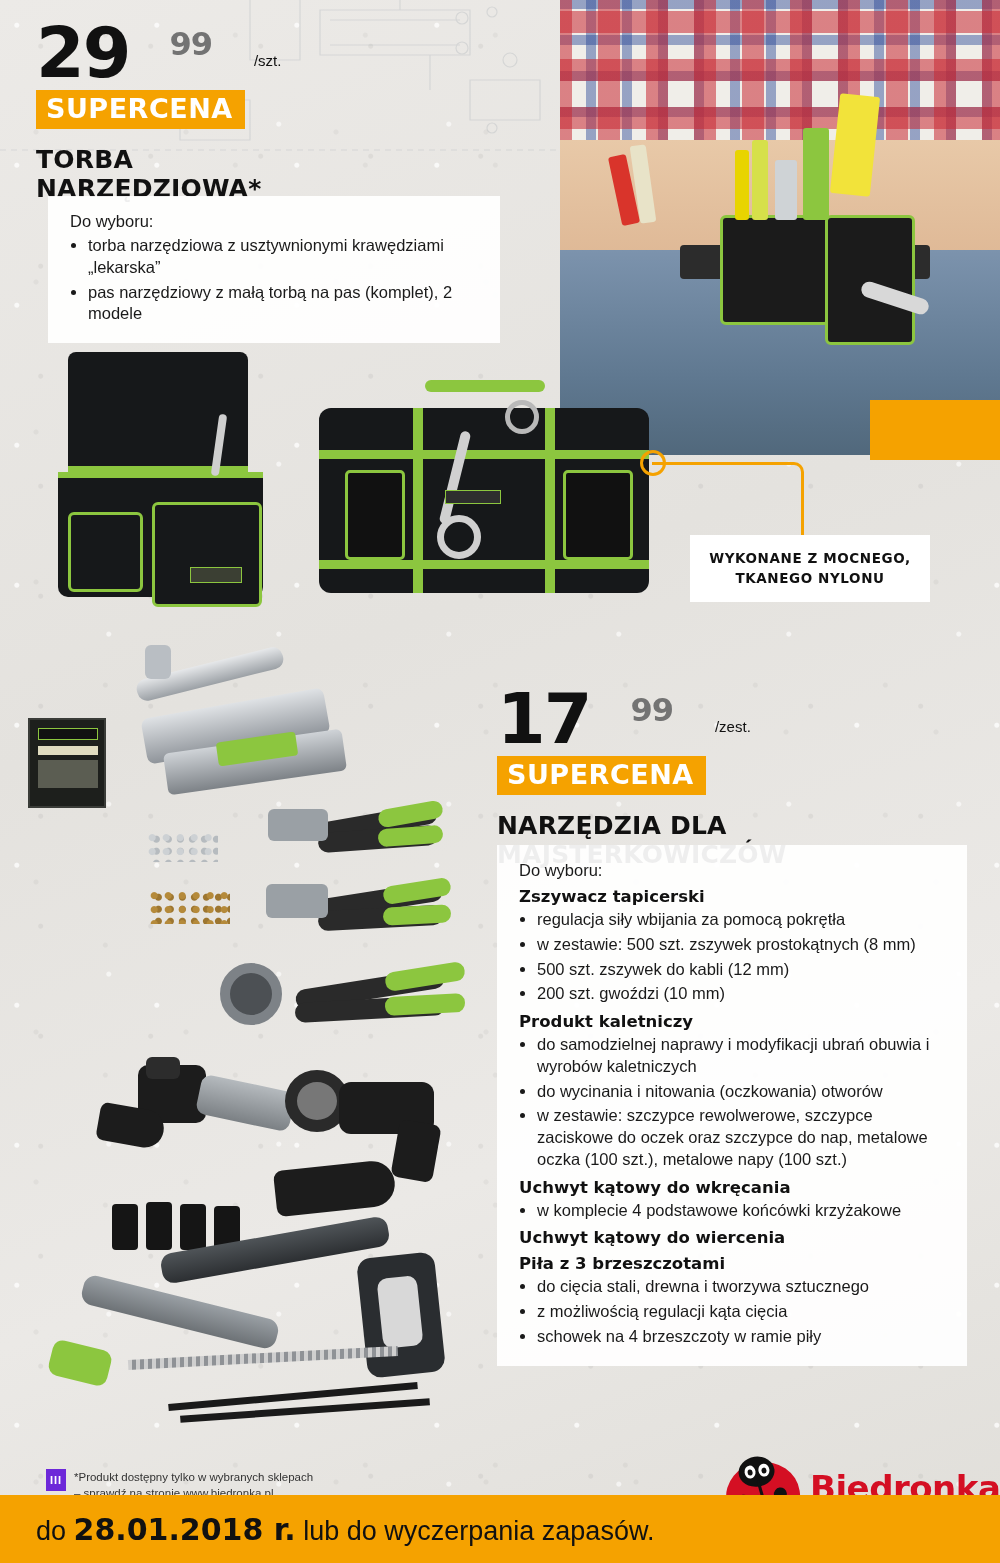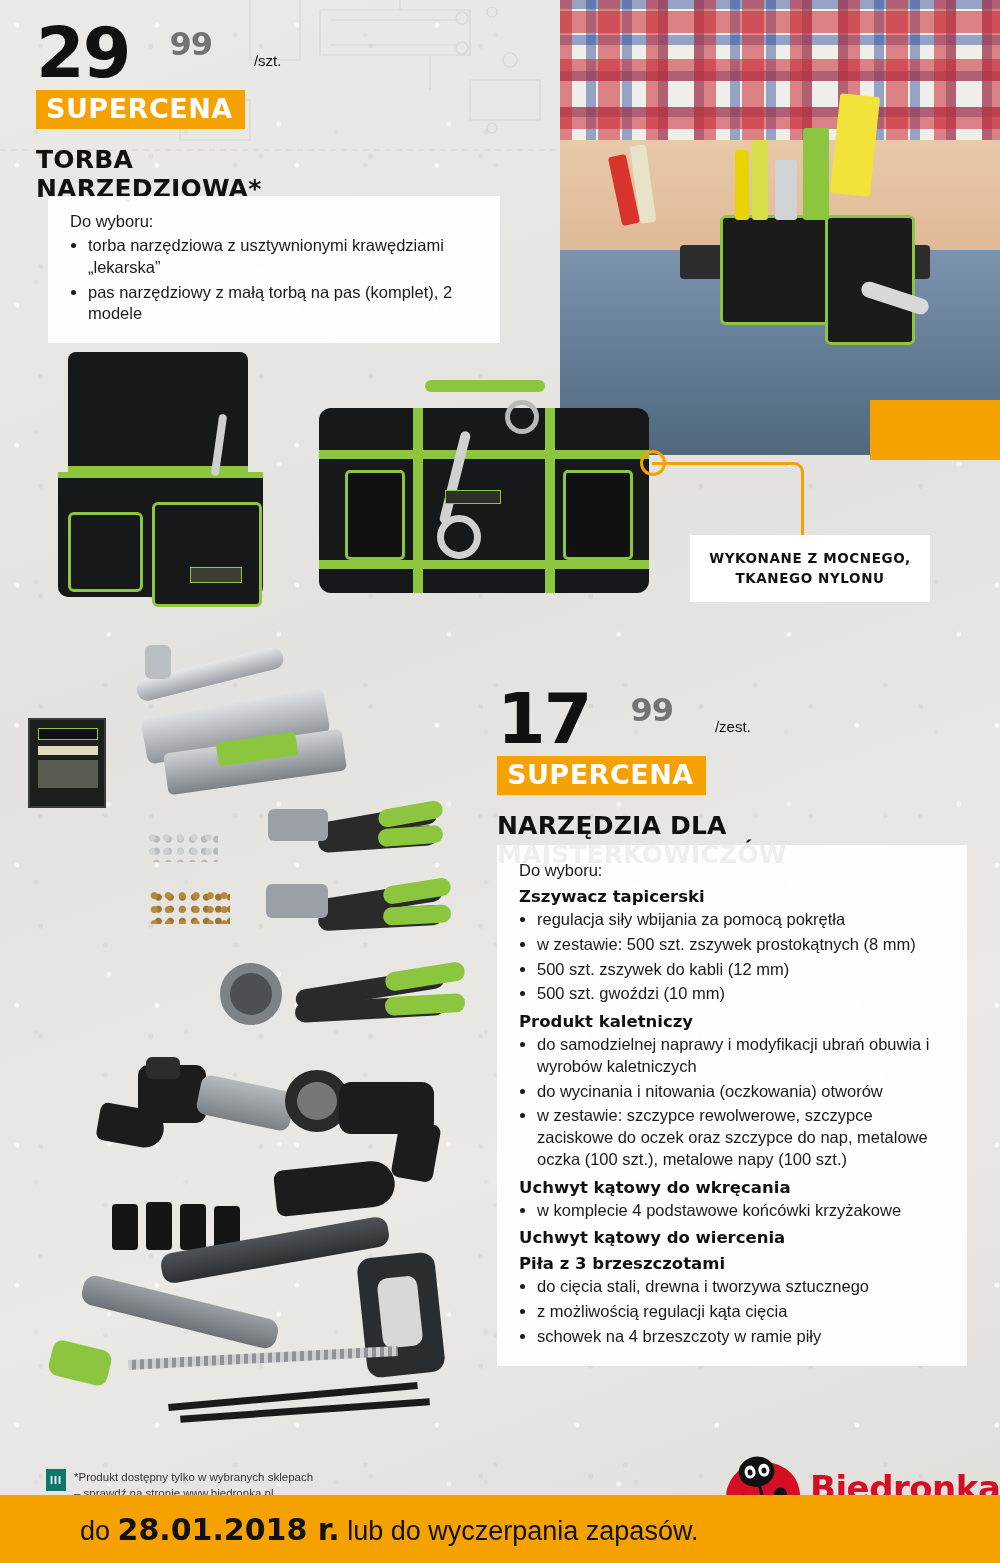--- a/index.html
+++ b/index.html
@@ -138,21 +138,21 @@
 
   
   .tool { position: absolute; }
 
   
   .footnote {
     position: absolute; left: 46px; top: 1469px; width: 420px;
     display: flex; gap: 8px; align-items: flex-start;
   }
   .footnote-icon {
-    width: 20px; height: 22px; background: #0f766e; color: #fff;
+    width: 20px; height: 22px; background: #6d28d9; color: #fff;
     font-size: 11px; text-align: center; line-height: 22px; font-weight: bold;
     letter-spacing: 1px;
   }
   .footnote-text { font-size: 11.5px; color: #333; line-height: 1.4; }
 
   
   .logo-wrap { position: absolute; left: 726px; top: 1460px; width: 250px; height: 72px; }
   .logo-ladybug {
     position: absolute; left: 0; top: 2px; width: 74px; height: 68px;
     background: #d40f23; border-radius: 50% 50% 48% 48%;
@@ -172,21 +172,21 @@
     font-size: 34px; color: #d40f23; letter-spacing: -0.5px;
   }
   .logo-sub {
     position: absolute; left: 86px; top: 48px;
     font-size: 13.5px; color: #d40f23;
   }
 
   
   .bottom-bar {
     position: absolute; left: 0; bottom: 0; width: 1000px; height: 68px;
-    background: #f5a200; display: flex; align-items: center; padding-left: 44px;
+    background: #f5a200; display: flex; align-items: center;
   }
   .bottom-bar .txt {
     margin-left: 36px; font-size: 27px; color: #111;
   }
   .bottom-bar .txt b { font-family: "DejaVu Sans", sans-serif; font-weight: bold; font-size: 30px; }
 </style>
 </head>
 <body>
 
 <div class="page-bg"></div>
@@ -364,21 +364,21 @@
 </div>
 
 <div class="desc-box" id="desc-box-2">
   <div class="lead">Do wyboru:</div>
 
   <div class="subhead">Zszywacz tapicerski</div>
   <ul>
     <li>regulacja siły wbijania za pomocą pokrętła</li>
     <li>w zestawie: 500 szt. zszywek prostokątnych (8 mm)</li>
     <li>500 szt. zszywek do kabli (12 mm)</li>
-    <li>500 szt. gwoździ (10 mm)</li>
+    <li>200 szt. gwoździ (10 mm)</li>
   </ul>
 
   <div class="subhead">Produkt kaletniczy</div>
   <ul>
     <li>do samodzielnej naprawy i modyfikacji ubrań obuwia i wyrobów kaletniczych</li>
     <li>do wycinania i nitowania (oczkowania) otworów</li>
     <li>w zestawie: szczypce rewolwerowe, szczypce zaciskowe do oczek oraz szczypce do nap, metalowe oczka (100 szt.), metalowe napy (100 szt.)</li>
   </ul>
 
   <div class="subhead">Uchwyt kątowy do wkręcania</div>

